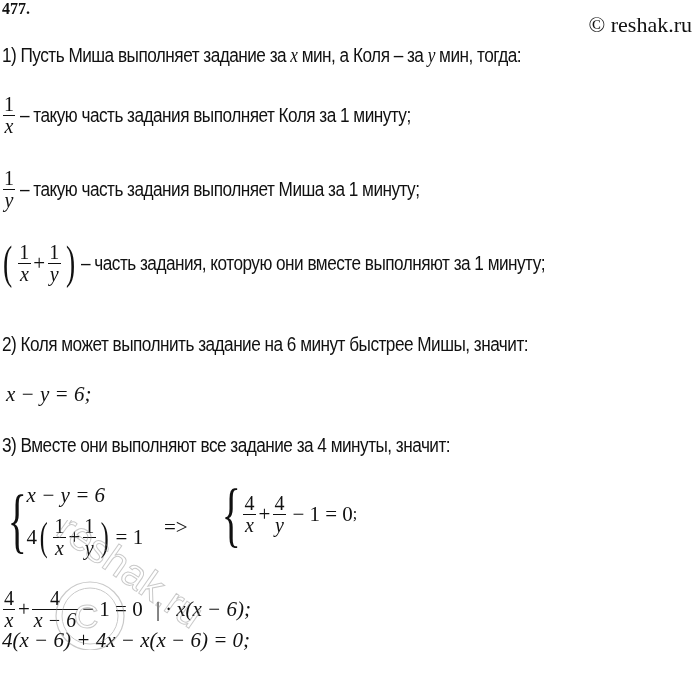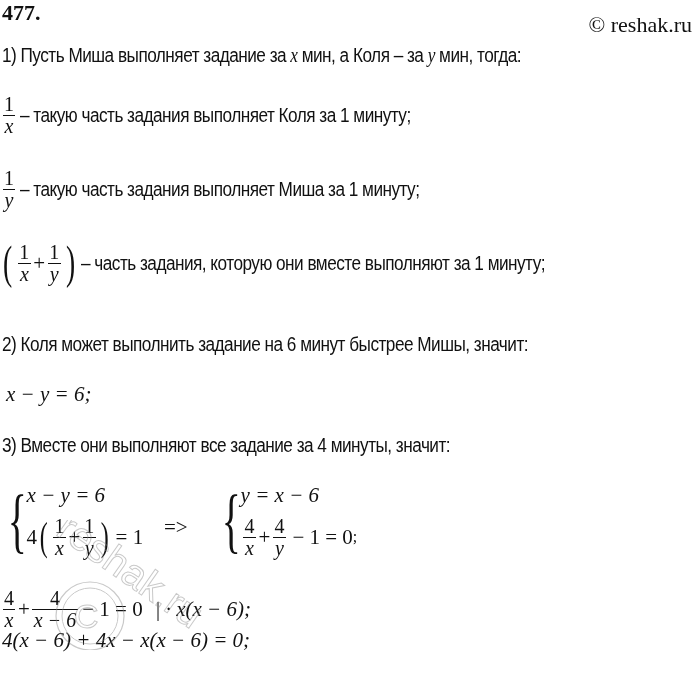--- a/index.html
+++ b/index.html
@@ -2,21 +2,21 @@
 <html><head>
 <meta charset="utf-8">
 <style>
   html, body { margin: 0; padding: 0; background: #ffffff; }
   body {
     width: 698px; height: 691px; position: relative; overflow: hidden;
     font-family: "Liberation Serif", "DejaVu Serif", serif;
     color: #111;
   }
   .abs { position: absolute; white-space: nowrap; }
-  .num { font-weight: bold; font-size: 22px; left: 2px; top: 0px; }
+  .num { font-weight: bold; font-size: 16px; left: 2px; top: 0px; }
   .copy { font-size: 22px; right: 6px; top: 12px; font-family: "Liberation Serif", serif; }
   .line { font-family: "Liberation Sans", "DejaVu Sans", sans-serif; font-size: 20px; letter-spacing: -0.6px; transform: scaleX(0.86); transform-origin: left center; }
   .m { font-family: "Liberation Serif", "DejaVu Serif", serif; font-style: italic; }
   .frac { display: inline-flex; flex-direction: column; align-items: center; vertical-align: middle; font-family: "Liberation Serif", serif; font-size: 20px; line-height: 21px; margin: 0 2px; }
   .frac .n { padding: 0 2px; }
   .frac .d { border-top: 1.2px solid #111; padding: 0 2px; font-style: italic; }
   .paren { font-family: "Liberation Serif", serif; font-size: 46px; font-weight: 200; vertical-align: middle; line-height: 1; display: inline-block; transform: scaleX(0.6); }
   .brace { font-family: "Liberation Serif", serif; font-size: 72px; font-weight: 100; line-height: 1; display: inline-block; transform: scaleX(0.55); }
   .mathrow { font-family: "Liberation Serif", serif; font-size: 21px; }
   .sys { display: flex; align-items: center; }
@@ -90,21 +90,20 @@
       <span style="margin-left:4px;">= 1</span>
     </div>
   </div>
 </div>
 
 <div class="abs mathrow" style="left:164px; top:515px;">=&gt;</div>
 
 <div class="abs sys" style="left:214px; top:478px;">
   <span class="brace">{</span>
   <div class="sys-lines">
-    <div class="mathrow m">y = x − 6</div>
     <div class="mathrow" style="height:50px;">
       <span class="frac">
         <span class="n">4</span>
         <span class="d">x</span>
       </span>
       <span>+</span>
       <span class="frac">
         <span class="n">4</span>
         <span class="d">y</span>
       </span>

